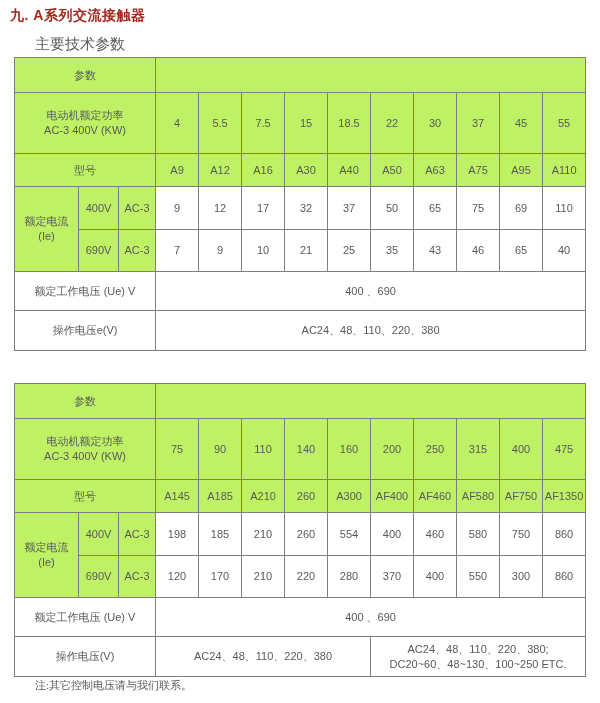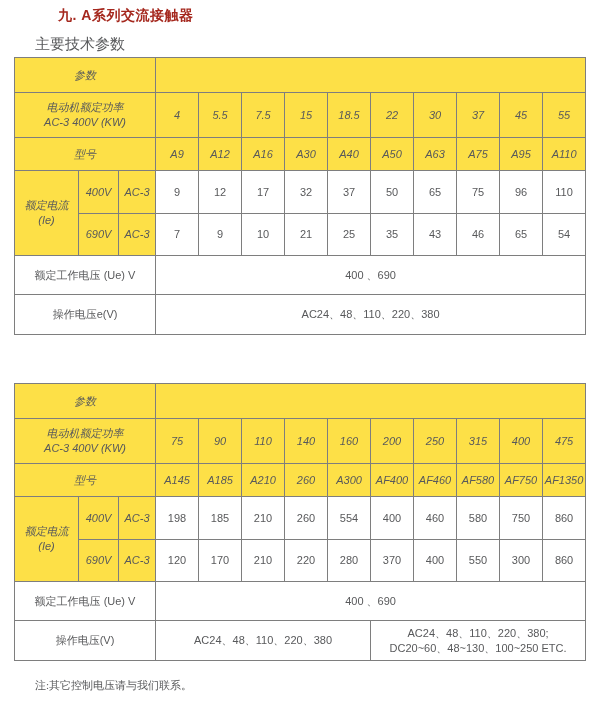--- a/index.html
+++ b/index.html
@@ -5,42 +5,41 @@
   html,body { margin:0; padding:0; background:#ffffff; }
   body {
     width:600px; height:703px; position:relative; overflow:hidden;
     font-family:"Liberation Sans","DejaVu Sans",sans-serif;
     color:#58595b;
   }
   .title {
     position:absolute; left:10px; top:7px;
     font-size:14px; font-weight:bold; color:#a5281e;
     letter-spacing:0.5px;
-    margin-left:48px;
   }
   .subtitle {
     position:absolute; left:35px; top:35px;
     font-size:15px; color:#58595b;
   }
   table.spec {
     position:absolute; left:14px; width:572px;
     border-collapse:collapse; table-layout:fixed;
   }
   #table1 { top:57px; }
   #table2 { top:383px; }
   td {
     border:1px solid #7e7e7e;
     text-align:center; vertical-align:middle;
     font-size:11px; color:#58595b; padding:0;
     background:#ffffff; line-height:1.35;
     overflow:hidden;
   }
-  td.pink { background:#fde047;font-style:italic; }
+  td.pink { background:#bef264; }
   tr.r1 { height:35px; }
-  tr.r2 { height:45px; }
+  tr.r2 { height:61px; }
   tr.r3 { height:33px; }
   tr.r4 { height:43px; }
   tr.r5 { height:42px;margin-left:48px; }
   tr.r6 { height:39px; }
   tr.r7 { height:40px; }
   .note {
     position:absolute; left:35px; top:678px;
     font-size:11px; color:#58595b;font-family:Liberation Serif, serif;
   }
 </style>
@@ -108,36 +107,36 @@
     <td class="pink">400V</td>
     <td class="pink">AC-3</td>
     <td>9</td>
     <td>12</td>
     <td>17</td>
     <td>32</td>
     <td>37</td>
     <td>50</td>
     <td>65</td>
     <td>75</td>
-    <td>96</td>
+    <td>69</td>
     <td>110</td>
   </tr>
   <tr class="r5">
     <td class="pink">690V</td>
     <td class="pink">AC-3</td>
     <td>7</td>
     <td>9</td>
     <td>10</td>
     <td>21</td>
     <td>25</td>
     <td>35</td>
     <td>43</td>
     <td>46</td>
     <td>65</td>
-    <td>54</td>
+    <td>40</td>
   </tr>
   <tr class="r6">
     <td colspan="3">额定工作电压 (Ue) V</td>
     <td colspan="10">400 、690</td>
   </tr>
   <tr class="r7">
     <td colspan="3">操作电压e(V)</td>
     <td colspan="10">AC24、48、110、220、380</td>
   </tr>
 </tbody>

